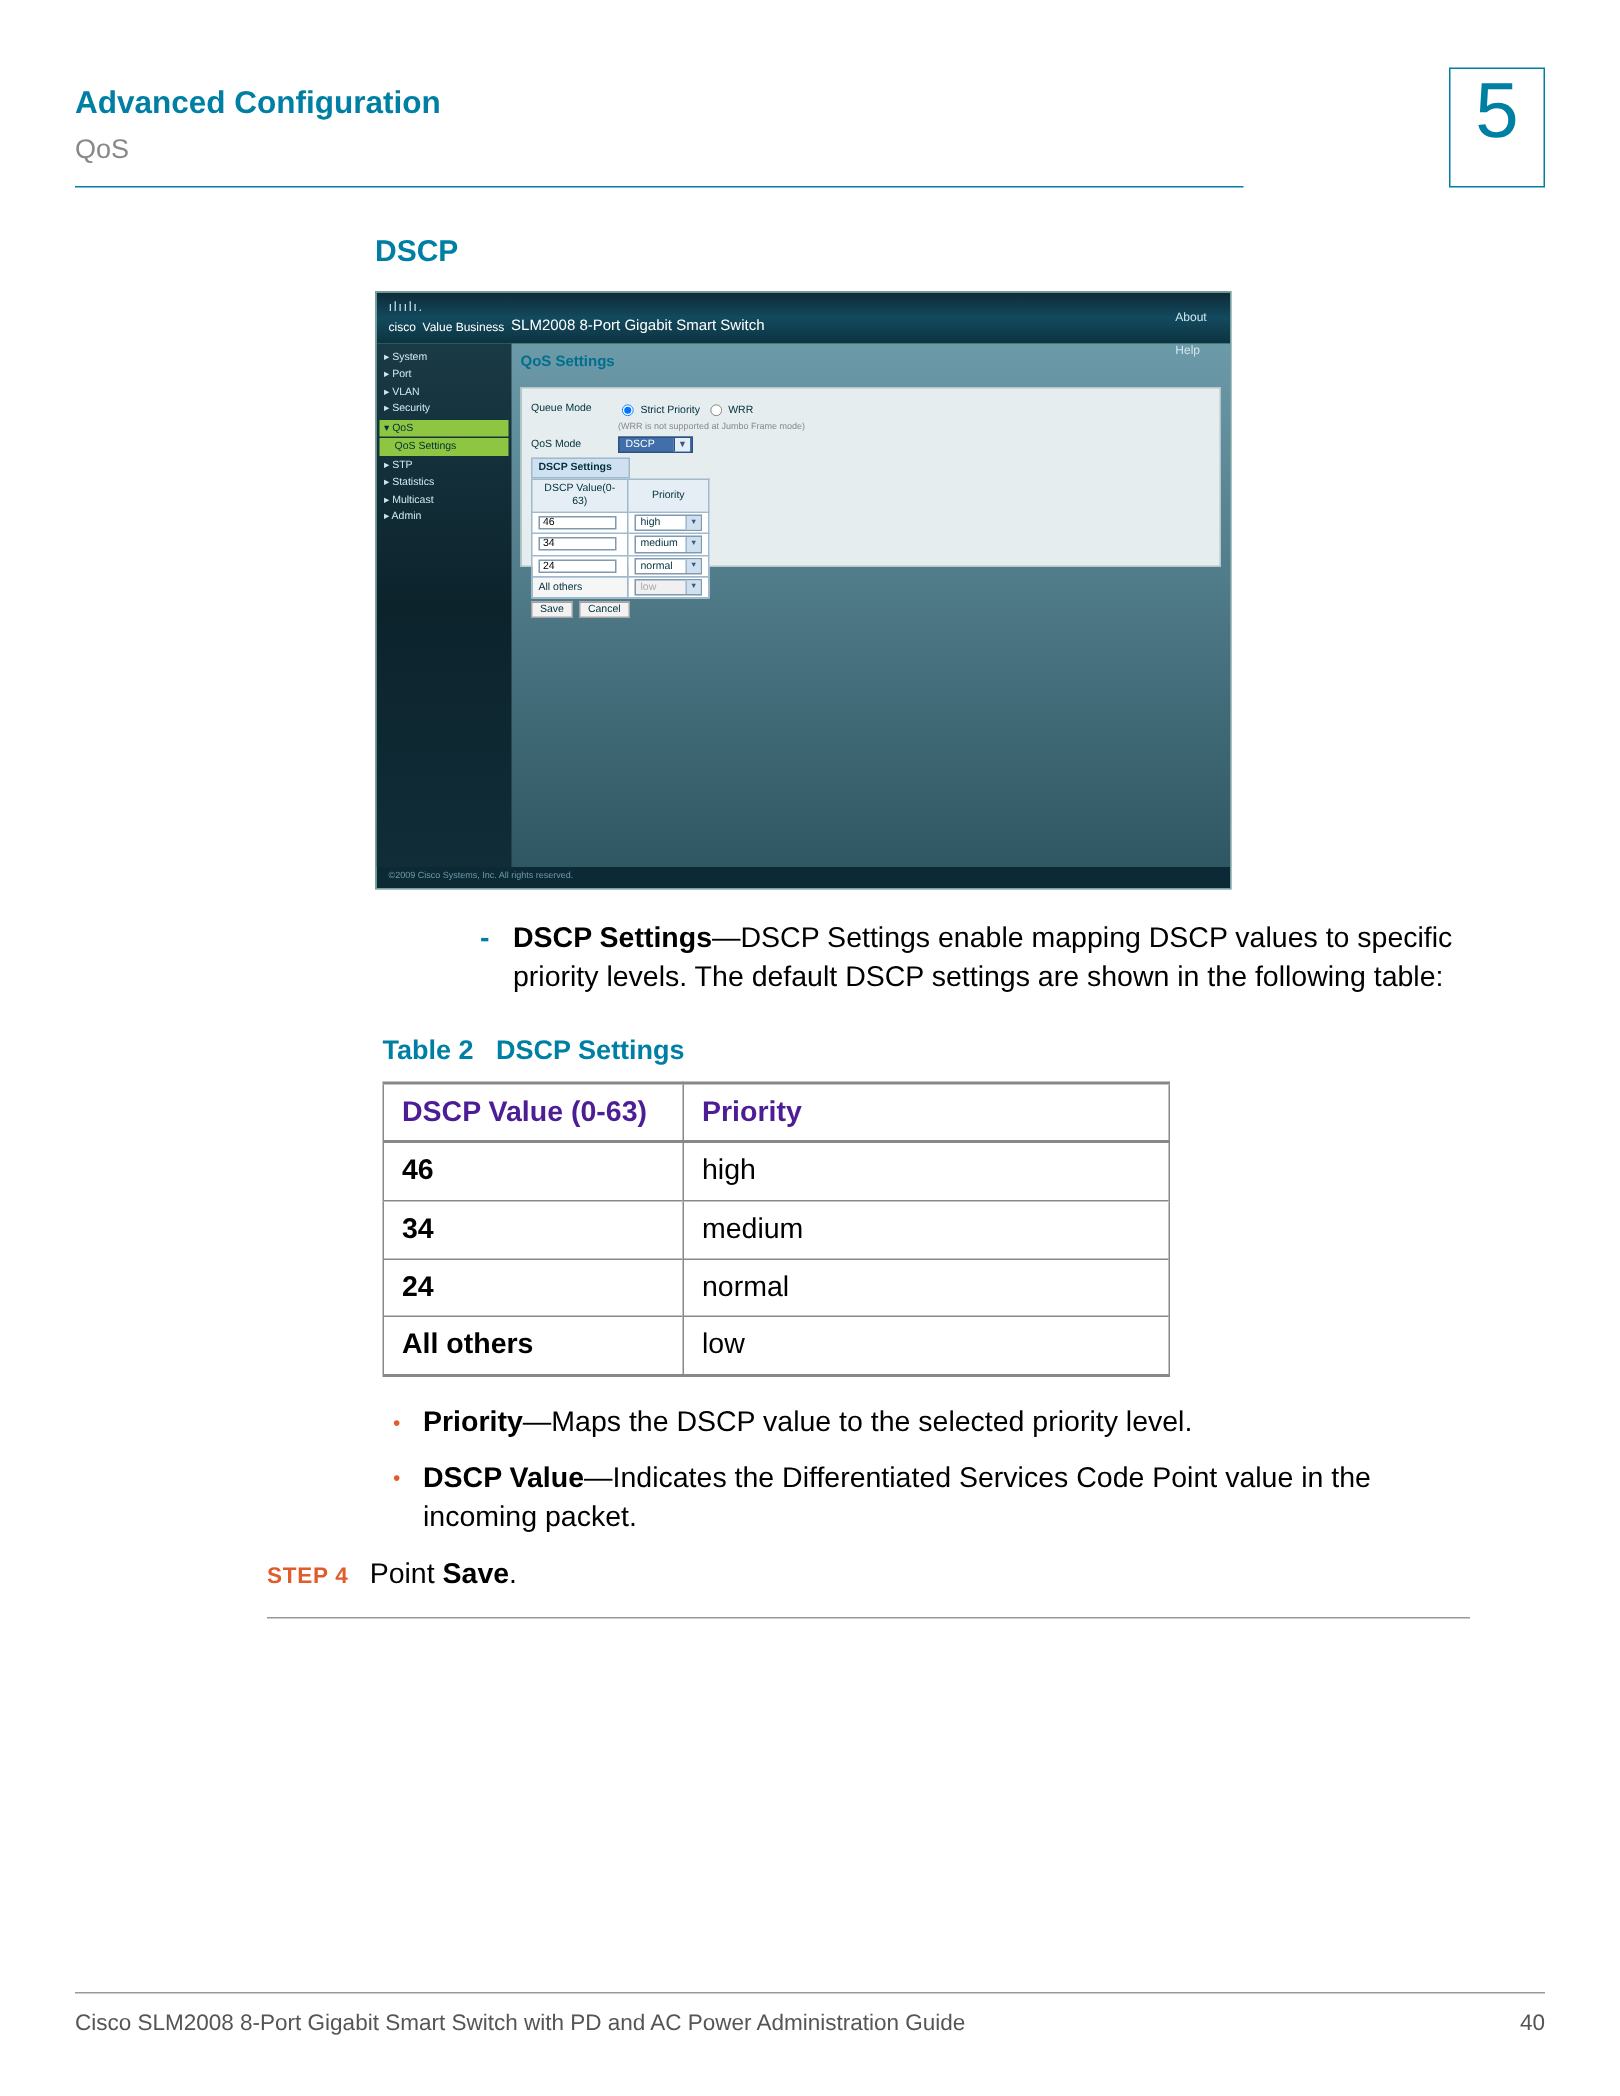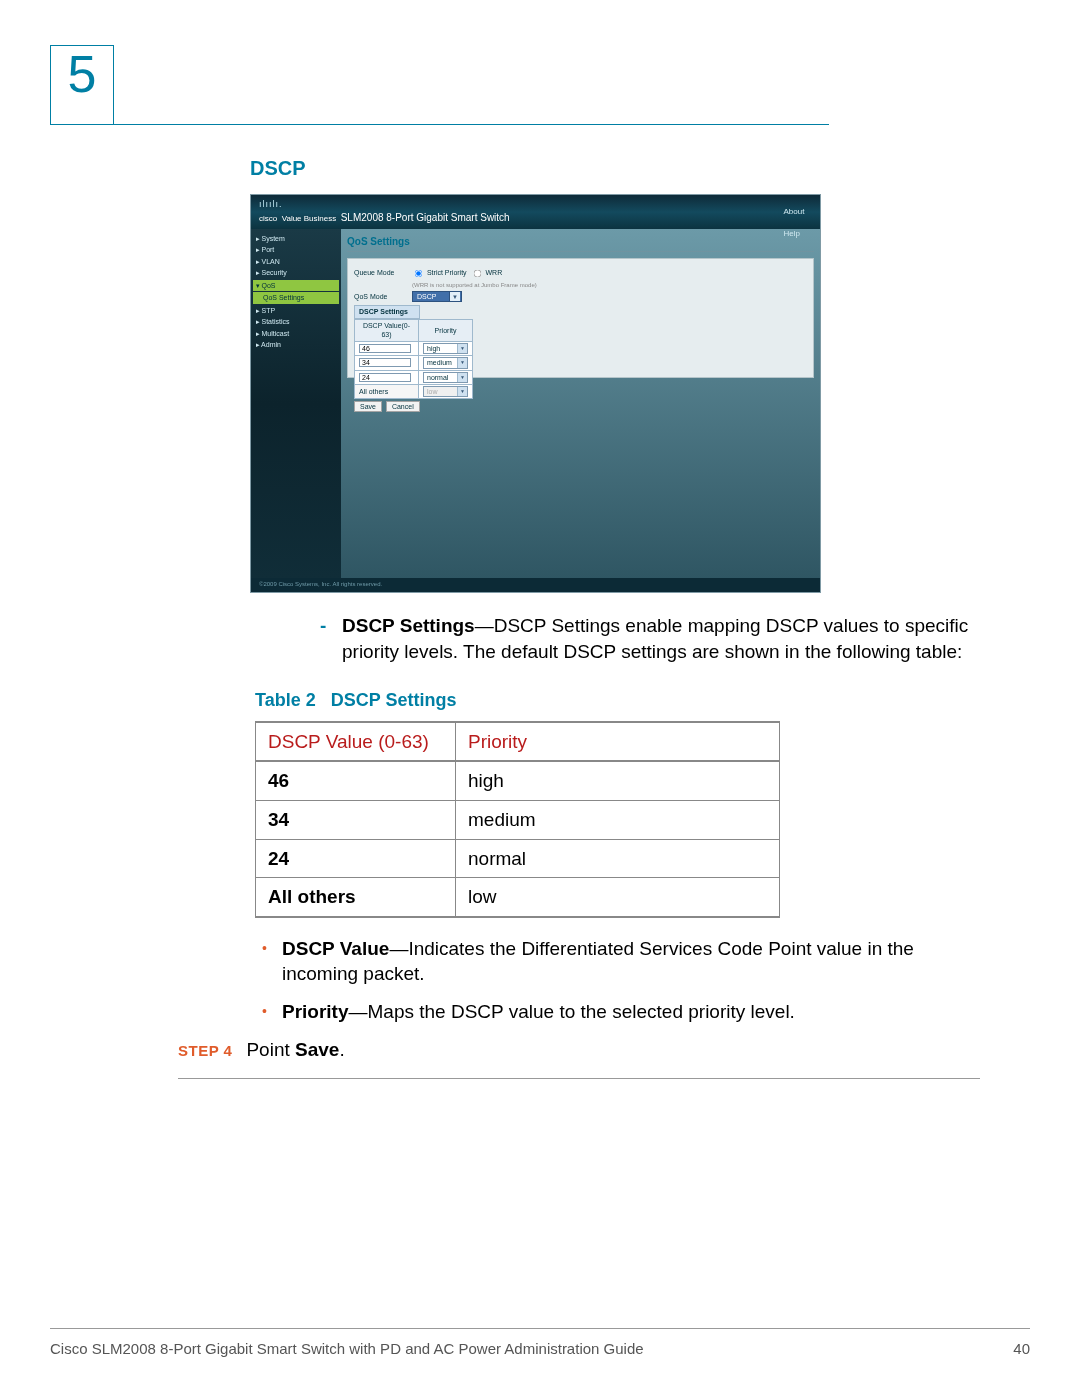--- a/index.html
+++ b/index.html
@@ -243,22 +243,22 @@
   table.dscp th, table.dscp td {
     border-left: 1px solid #888;
     border-right: 1px solid #888;
     padding: 6px 12px;
     text-align: left;
   }
   table.dscp tr { border-bottom: 1px solid #888; }
   table.dscp tr.hdr { border-top: 2px solid #888; border-bottom: 2px solid #888; }
   table.dscp tr.last { border-bottom: 2px solid #888; }
   table.dscp th {
-    color: #b91c1c;
-    font-weight: normal;
+    color: #4c1d95;
+    font-weight: bold;
   }
   .col-a { width: 175px; }
   .bullet-list {
     margin: 18px 50px 0 210px;
   }
   .bullet-item {
     position: relative;
     padding-left: 22px;
     margin-bottom: 12px;
   }
@@ -297,20 +297,24 @@
     justify-content: space-between;
     font-size: 15px;
     color: #555;
     padding-top: 10px;
   }
 </style>
 </head>
 <body>
 
 <div class="header-row">
+  <div class="header-left">
+    <div class="header-title">Advanced Configuration</div>
+    <div class="header-sub">QoS</div>
+  </div>
   <div class="chapter-box">5</div>
 </div>
 <hr class="top-rule">
 
 <div class="section-title">DSCP</div>
 
 <div class="screenshot">
   <div class="ss-topbar">
     <div>
       <span class="ss-brand" style="letter-spacing:1px;">ılıılı.</span><br>
@@ -426,24 +430,24 @@
   </tr>
   <tr class="last">
     <td><b>All others</b></td>
     <td>low</td>
   </tr>
 </tbody>
   </table>
 
 <div class="bullet-list">
   <div class="bullet-item">
+    <b>Priority</b><span>—Maps the DSCP value to the selected priority level.</span>
+  </div>
+  <div class="bullet-item">
     <b>DSCP Value</b><span>—Indicates the Differentiated Services Code Point value in the incoming packet.</span>
-  </div>
-  <div class="bullet-item">
-    <b>Priority</b><span>—Maps the DSCP value to the selected priority level.</span>
   </div>
 </div>
 
 <div class="step-row">
   <span class="step-label">STEP 4</span>
   <span>
     <span>Point </span><b>Save</b><span>.</span>
   </span>
 </div>
 <hr class="step-rule">

